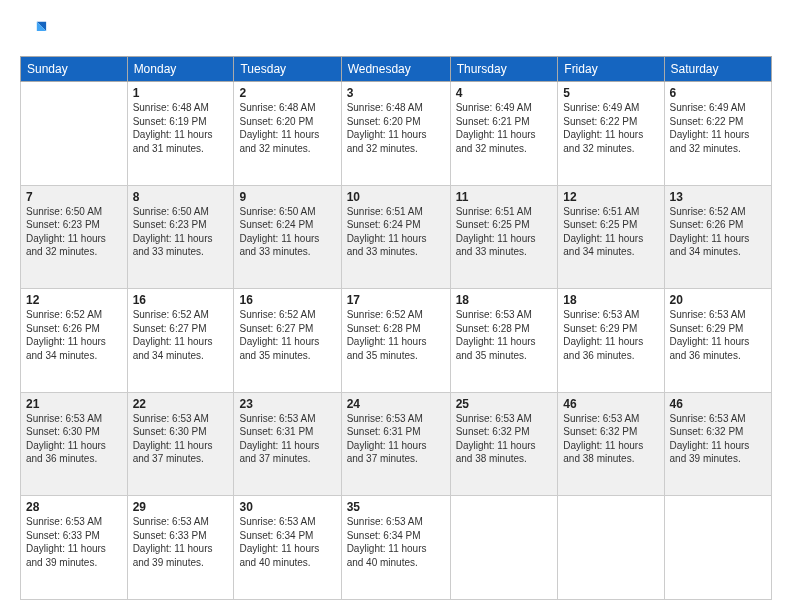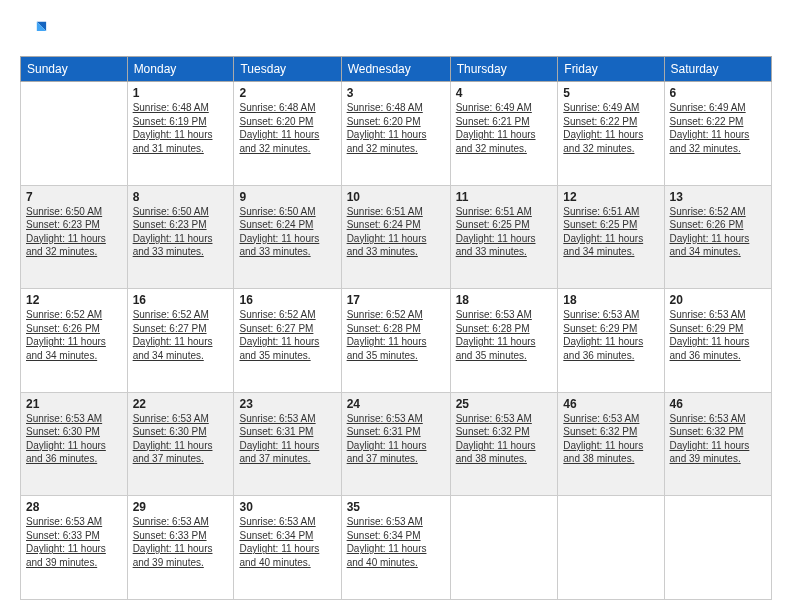--- a/index.html
+++ b/index.html
@@ -82,21 +82,20 @@
       font-size: 12px;
       font-weight: bold;
       color: #222;
       display: block;
       margin-bottom: 1px;
     }
     .day-info {
       color: #333;
       line-height: 1.35;
       font-size: 10px;
-      text-decoration: underline;
     }
     .empty-td {
       background: #fff !important;
     }
     .calendar tbody tr:nth-child(odd) td { background: #fff; }
     .calendar tbody tr:nth-child(even) td { background: #f0f0f0; }
     .calendar tbody tr:nth-child(odd) td.empty-td { background: #fff; }
     .calendar tbody tr:nth-child(even) td.empty-td { background: #f0f0f0; }
   </style>
 </head>

